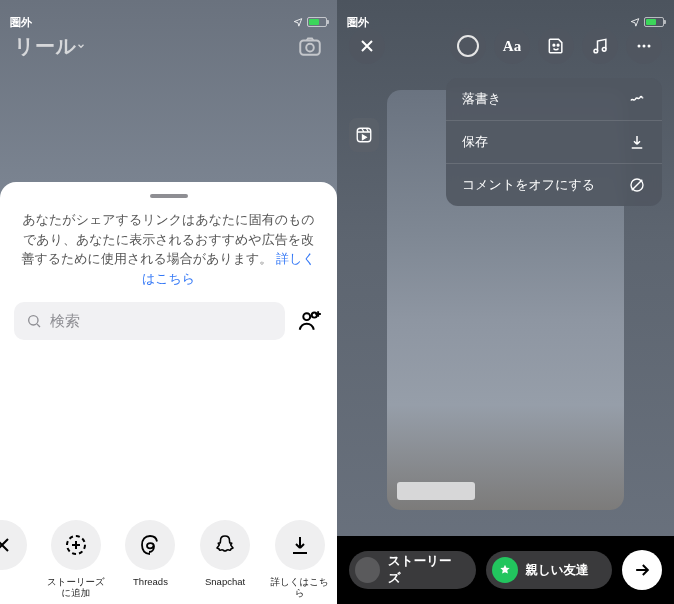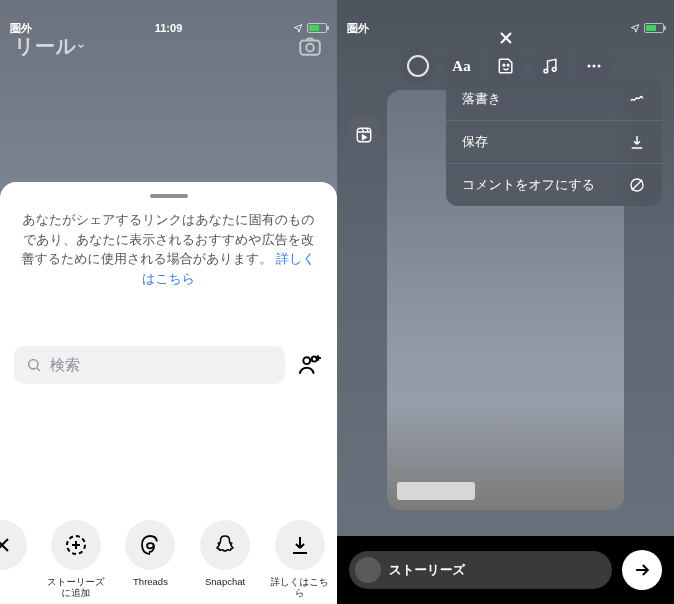--- a/index.html
+++ b/index.html
@@ -4,54 +4,54 @@
 <style>
   * { box-sizing: border-box; margin: 0; padding: 0; }
   html, body { width: 674px; height: 604px; font-family: -apple-system, "Hiragino Sans", sans-serif; overflow: hidden; }
   body { display: flex; background: #000; }
 
   .pane { position: relative; width: 337px; height: 604px; overflow: hidden; }
   .left { background: linear-gradient(180deg,#6a727e 0%,#7a8390 30%,#8a92a0 50%,#959ca8 100%); }
   .right { background: linear-gradient(180deg,#4c545e 0%,#5d6570 40%,#6b737f 100%); }
 
   
-  .status { position: absolute; top: 18px; left: 0; right: 0; height: 18px; display: flex; align-items: center; justify-content: space-between; padding: 2px 10px 0 10px; font-size: 11px; color: #fff; font-weight: 600; z-index: 50; }
+  .status { position: absolute; top: 12px; left: 0; right: 0; height: 18px; display: flex; align-items: center; justify-content: space-between; padding: 2px 10px 0 10px; font-size: 11px; color: #fff; font-weight: 600; z-index: 50; }
   .status .center { position: absolute; left: 0; right: 0; text-align: center; pointer-events: none; }
   .status .right-ind { display: flex; align-items: center; gap: 4px; }
   .batt { width: 20px; height: 10px; border: 1px solid rgba(255,255,255,.6); border-radius: 2px; position: relative; }
   .batt::after { content: ""; position: absolute; right: -3px; top: 2px; width: 2px; height: 4px; background: rgba(255,255,255,.6); border-radius: 0 1px 1px 0; }
   .batt .fill { position: absolute; left: 1px; top: 1px; bottom: 1px; width: 55%; background: #3cd65a; border-radius: 1px; }
   .loc { width: 10px; height: 10px; }
 
   
   .l-head { position: absolute; top: 24px; left: 0; right: 0; height: 44px; display: flex; align-items: center; justify-content: space-between; padding: 0 14px; color: #e9e9ea; }
   .l-title { font-size: 20px; font-weight: 700; letter-spacing: .5px; display: flex; align-items: center; opacity: .85; }
   .chev { width: 10px; height: 10px; }
   .cam { width: 26px; height: 26px; opacity: .7; }
 
   
   .sheet { position: absolute; left: 0; right: 0; bottom: 0; top: 182px; background: #fff; border-radius: 16px 16px 0 0; padding: 10px 14px 0; }
   .grabber { width: 38px; height: 4px; background: #8e8e93; border-radius: 2px; margin: 2px auto 12px; }
   .disc { font-size: 13px; line-height: 1.5; color: #555; text-align: center; padding: 0 4px 14px; }
   .disc a { color: #3478f6; text-decoration: none; }
-  .search-row { display: flex; align-items: center; gap: 12px; margin-top: 44px; }
+  .search-row { display: flex; align-items: center; gap: 12px; }
   .search { flex: 1; background: #f1f1f3; border-radius: 10px; height: 38px; display: flex; align-items: center; padding: 0 12px; color: #8e8e93; font-size: 15px; gap: 8px; }
   .search svg { width: 16px; height: 16px; flex: none; }
   .adduser { width: 26px; height: 26px; color: #000; }
 
   
   .share-row { position: absolute; left: 0; right: 0; bottom: 0; height: 92px; background: #fff; display: flex; justify-content: space-around; align-items: flex-start; padding-top: 8px; }
   .share-item { display: flex; flex-direction: column; align-items: center; gap: 6px; width: 64px; }
   .share-item.edge { width: 28px; }
   .circ { width: 50px; height: 50px; border-radius: 50%; background: #efeff0; display: flex; align-items: center; justify-content: center; }
   .circ svg { width: 24px; height: 24px; }
   .share-item .lbl { font-size: 9.5px; color: #222; text-align: center; line-height: 1.2; white-space: pre-line; }
 
   
-  .r-top { position: absolute; top: 28px; left: 0; right: 0; height: 46px; display: flex; align-items: center; justify-content: space-between; padding: 0 12px; flex-direction: column; }
+  .r-top { position: absolute; top: 28px; left: 0; right: 0; height: 46px; display: flex; align-items: flex-start; justify-content: space-between; padding: 0 12px; }
   .r-btn { width: 36px; height: 36px; border-radius: 50%; background: rgba(80,86,96,.85); display: flex; align-items: center; justify-content: center; color: #fff; }
   .r-btn svg { width: 20px; height: 20px; }
   .r-tools { display: flex; gap: 8px; }
   .aa { font-size: 15px; font-weight: 600; font-family: serif; }
   .ring { width: 22px; height: 22px; border: 2.5px solid #e6e6e6; border-radius: 50%; }
 
   
   .menu { position: absolute; top: 78px; right: 12px; width: 216px; background: rgba(80,86,96,.9); backdrop-filter: blur(6px); border-radius: 12px; overflow: hidden; z-index: 40; }
   .menu-item { display: flex; align-items: center; justify-content: space-between; padding: 12px 16px; color: #fff; font-size: 13px; border-bottom: 1px solid rgba(255,255,255,.12); }
   .menu-item:last-child { border-bottom: none; }
@@ -75,21 +75,20 @@
   .send { width: 40px; height: 40px; border-radius: 50%; background: #fff; display: flex; align-items: center; justify-content: center; }
   .send svg { width: 20px; height: 20px; }
 </style>
 </head>
 <body>
 
 <div class="pane left">
 
   <div class="status">
     <span>圏外</span>
-    <span class="center">11:09</span>
     <span class="right-ind">
       <svg class="loc" viewBox="0 0 24 24" fill="none" stroke="#fff" stroke-width="2">
           <path d="M3 11l18-7-7 18-2-8-9-3z"></path>
         </svg>
       <span class="batt">
           <span class="fill"></span>
         </span>
     </span>
   </div>
 
@@ -262,19 +261,27 @@
           <path d="M5 19L19 5"></path>
         </svg>
     </div>
   </div>
 
   <div class="r-bottom">
     <div class="pill">
       <span class="pc"></span>
       <span>ストーリーズ</span>
     </div>
+    <div class="pill green">
+      <span class="pc">
+        <svg viewBox="0 0 24 24" fill="#fff">
+            <path d="M12 3l2.4 5 5.6.6-4.2 3.8 1.2 5.6L12 15.8 7 18l1.2-5.6L4 8.6l5.6-.6z"></path>
+          </svg>
+      </span>
+      <span>親しい友達</span>
+    </div>
     <div class="send">
       <svg viewBox="0 0 24 24" fill="none" stroke="#000" stroke-width="2.4">
           <path d="M5 12h13M13 6l6 6-6 6"></path>
         </svg>
     </div>
   </div>
 </div>
 
 </body></html>

